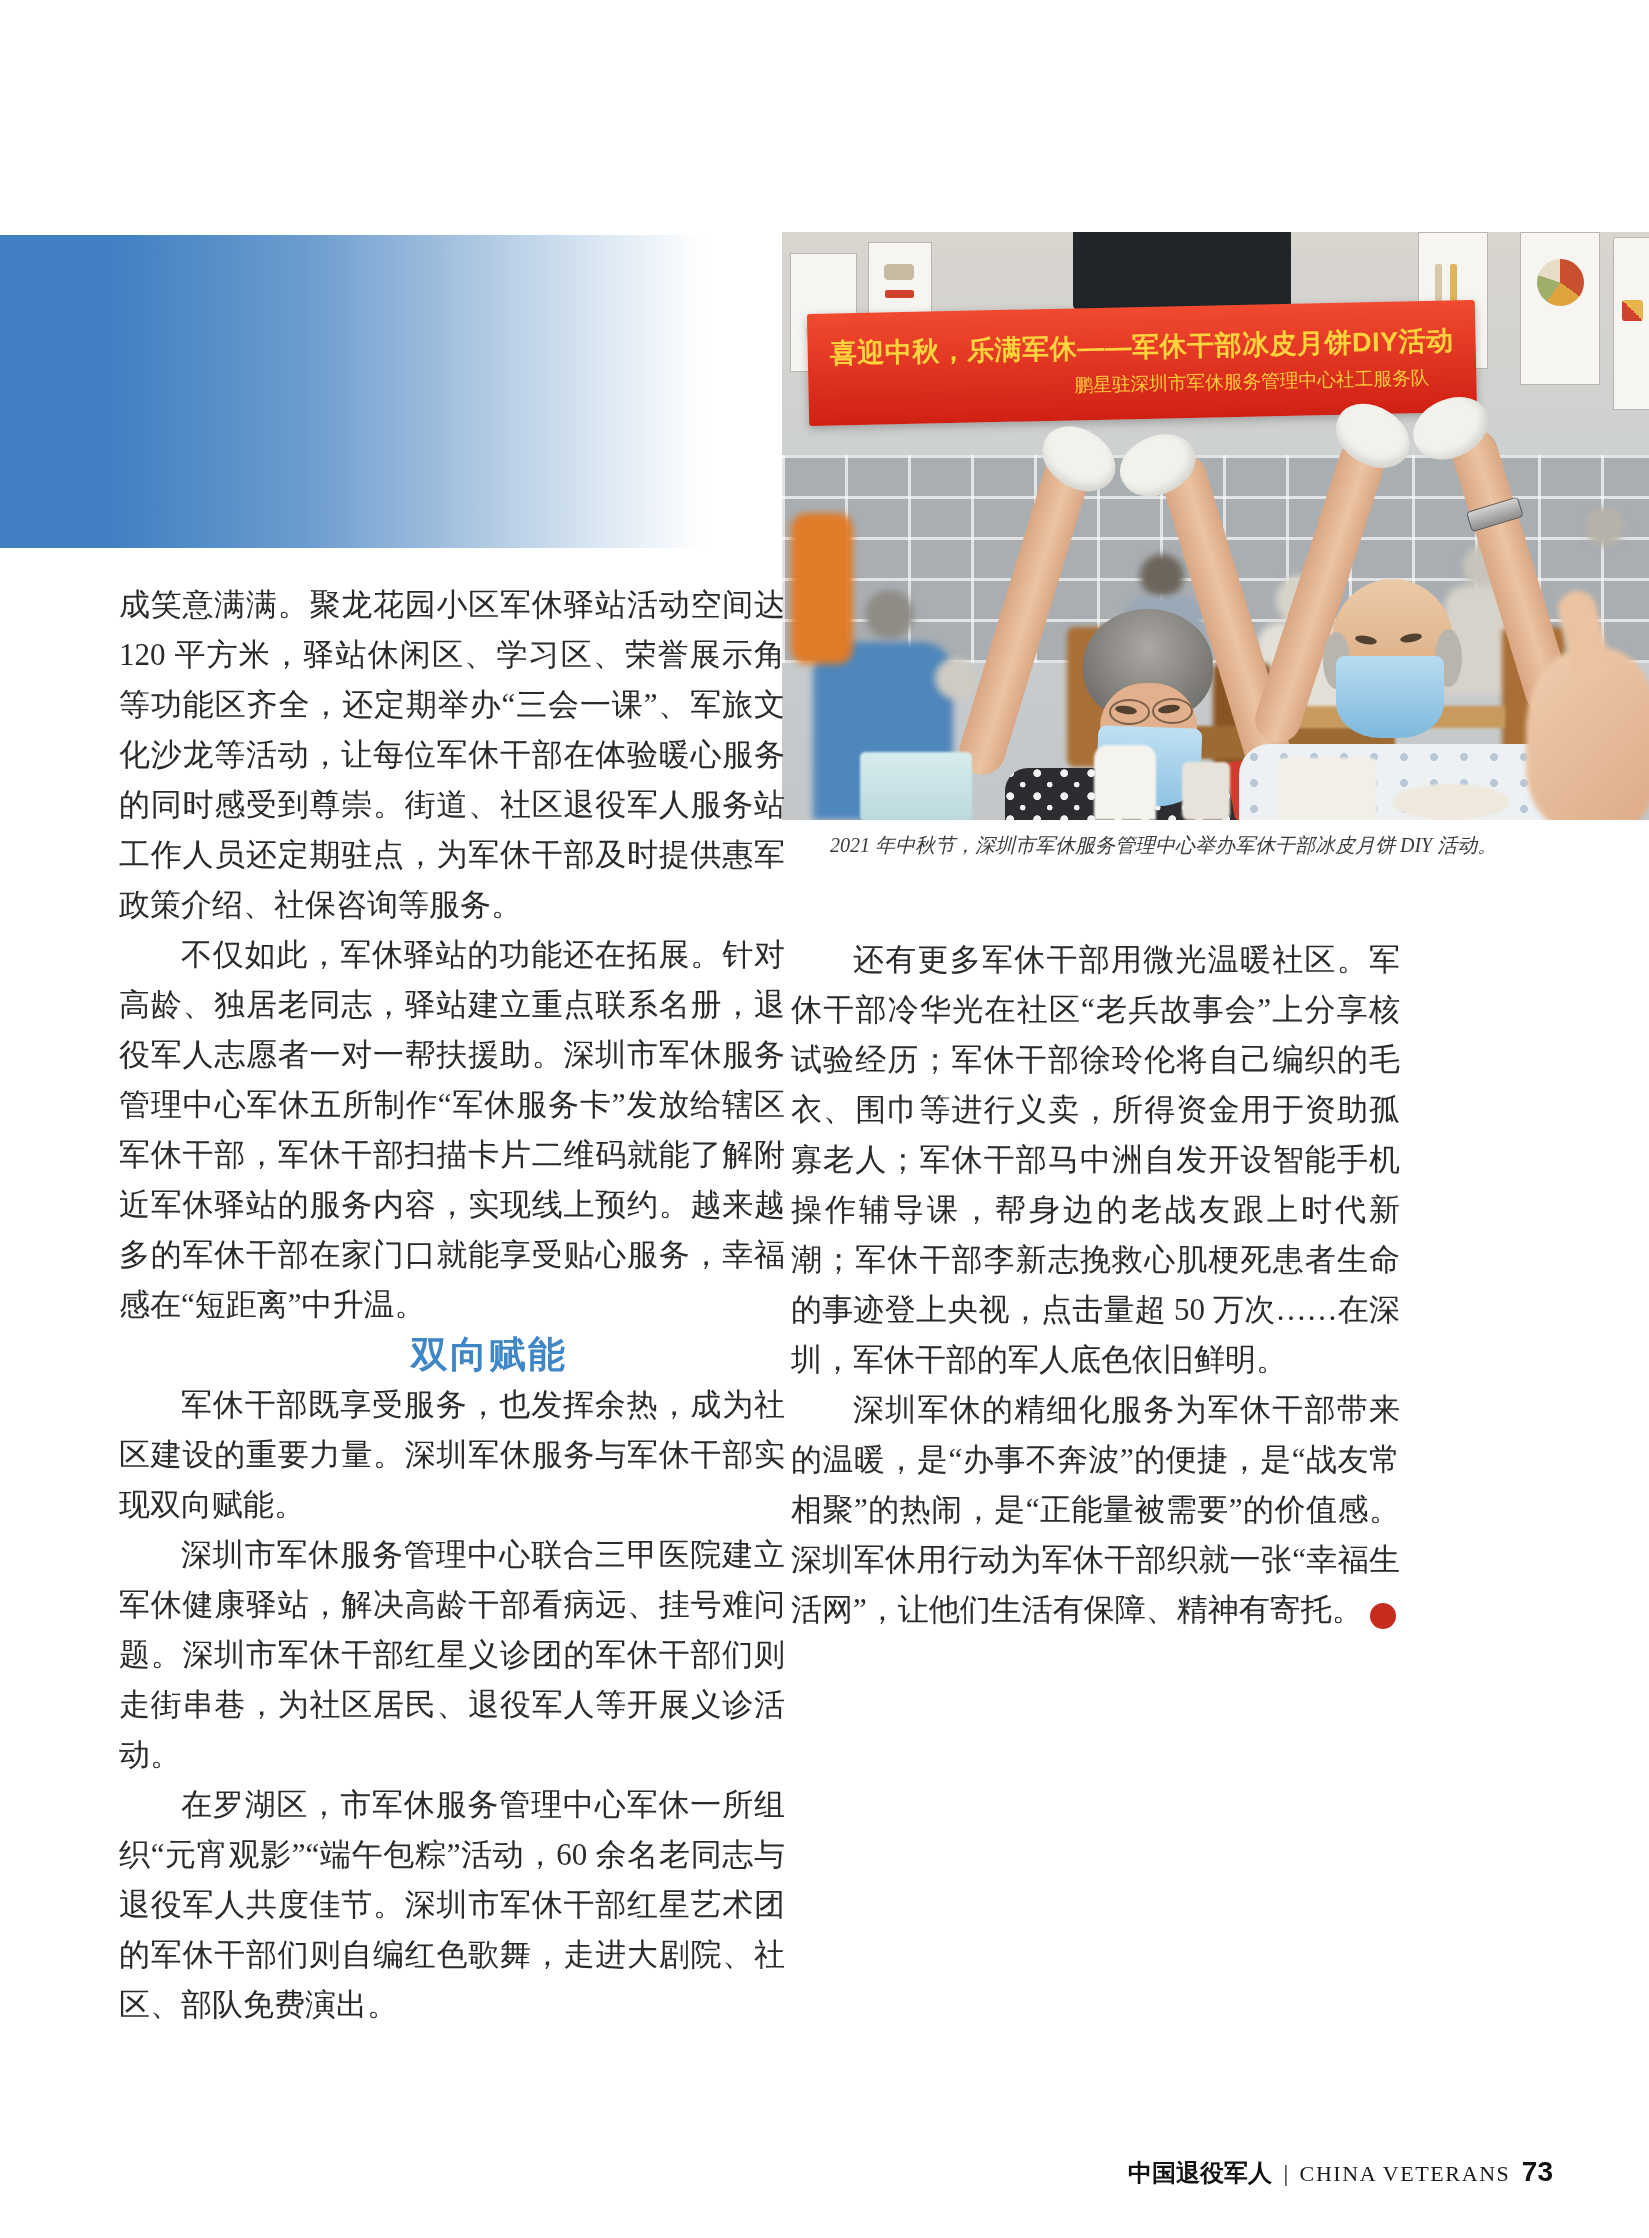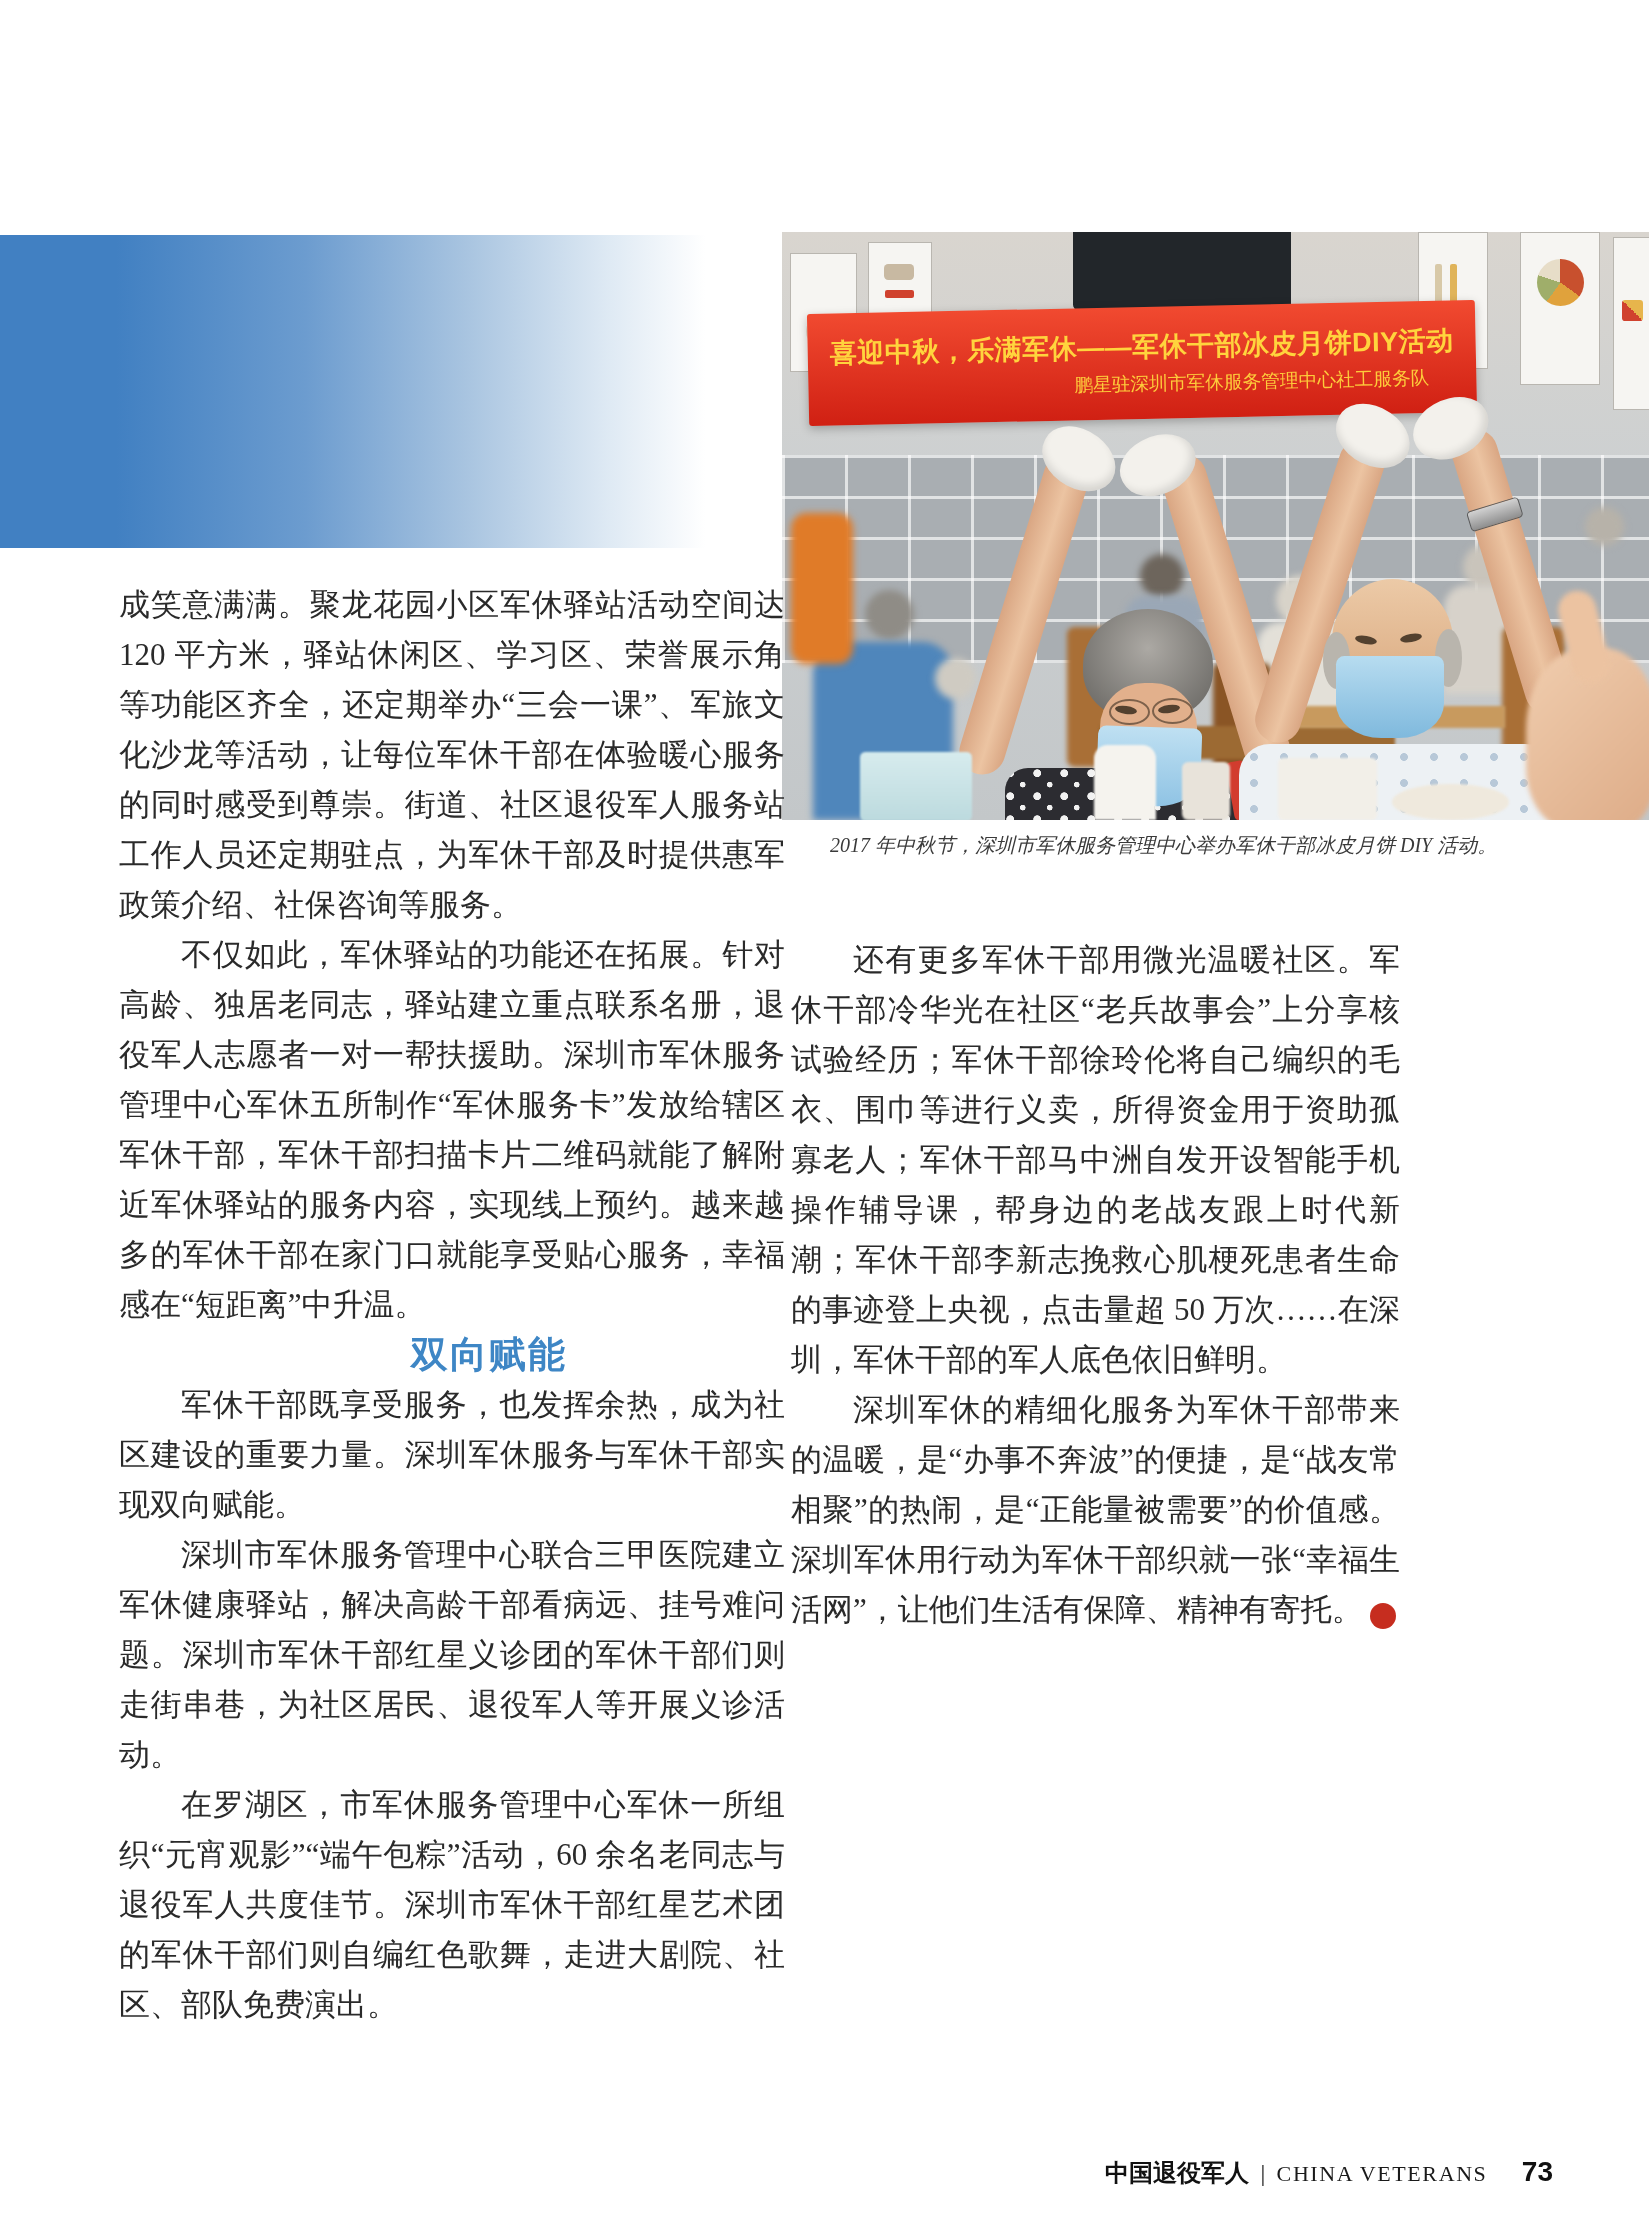--- a/index.html
+++ b/index.html
@@ -53,21 +53,21 @@
   .endmark{display:inline-block;width:26px;height:26px;border-radius:50%;background:#c62d1f;
     color:#ffffff;font-weight:bold;font-size:20px;line-height:26px;text-align:center;
     vertical-align:-3.1px;margin-left:7.3px;font-family:"Liberation Serif","DejaVu Serif",serif;}
 
   
   .footer{position:absolute;left:1039px;top:2156px;width:514px;display:flex;align-items:baseline;
     justify-content:flex-end;gap:11.4px;}
   .footer .cn{font-family:"Liberation Sans","DejaVu Sans",sans-serif;font-weight:bold;font-size:24px;color:#111;}
   .footer .divider{font-size:24px;color:#111;font-weight:normal;}
   .footer .en{font-size:22px;letter-spacing:1.6px;color:#1a1a1a;}
-  .footer .pagenum{font-family:"Liberation Sans","DejaVu Sans",sans-serif;font-weight:bold;font-size:28px;color:#111;margin-left:23px;}
+  .footer .pagenum{font-family:"Liberation Sans","DejaVu Sans",sans-serif;font-weight:bold;font-size:28px;color:#111;}
 </style>
 </head>
 <body>
 
 <div class="page">
 
   <div class="blue-bar"></div>
 
   <div class="photo">
 
@@ -148,21 +148,21 @@
     <div class="blur2" style="left:78px;top:520px;width:112px;height:69px;background:linear-gradient(#d7ecee,#bcdade);border-radius:5.2px;"></div>
     <div class="blur2" style="left:312px;top:513px;width:62px;height:75px;background:#f5f3ee;border-radius:13.5px 13.5px 0 0;"></div>
     <div class="blur2" style="left:400px;top:530px;width:48px;height:58px;background:#e8e3da;border-radius:6.2px;"></div>
     <div class="blur2" style="left:496px;top:526px;width:99px;height:62px;background:#f2efe8;border-radius:5.2px;"></div>
     <div class="blur2" style="left:610px;top:552px;width:117px;height:36px;background:#efe9dd;border-radius:50%;"></div>
 
     <div class="blur5" style="left:744px;top:416px;width:130px;height:182px;background:linear-gradient(135deg,#f0cdae,#ddab87);border-radius:45% 40% 30% 35%;"></div>
     <div class="blur5" style="left:783px;top:358px;width:38px;height:94px;background:#ecc3a1;border-radius:21px;transform:rotate(-14deg);"></div>
   </div>
 
-  <div class="caption">2017 年中秋节，深圳市军休服务管理中心举办军休干部冰皮月饼 DIY 活动。</div>
+  <div class="caption">2021 年中秋节，深圳市军休服务管理中心举办军休干部冰皮月饼 DIY 活动。</div>
 
   <div class="col col-left">
     <p class="noindent">成笑意满满。聚龙花园小区军休驿站活动空间达 120 平方米，驿站休闲区、学习区、荣誉展示角等功能区齐全，还定期举办“三会一课”、军旅文化沙龙等活动，让每位军休干部在体验暖心服务的同时感受到尊崇。街道、社区退役军人服务站工作人员还定期驻点，为军休干部及时提供惠军政策介绍、社保咨询等服务。</p>
     <p>不仅如此，军休驿站的功能还在拓展。针对高龄、独居老同志，驿站建立重点联系名册，退役军人志愿者一对一帮扶援助。深圳市军休服务管理中心军休五所制作“军休服务卡”发放给辖区军休干部，军休干部扫描卡片二维码就能了解附近军休驿站的服务内容，实现线上预约。越来越多的军休干部在家门口就能享受贴心服务，幸福感在“短距离”中升温。</p>
     <p class="sec-heading">双向赋能</p>
     <p>军休干部既享受服务，也发挥余热，成为社区建设的重要力量。深圳军休服务与军休干部实现双向赋能。</p>
     <p>深圳市军休服务管理中心联合三甲医院建立军休健康驿站，解决高龄干部看病远、挂号难问题。深圳市军休干部红星义诊团的军休干部们则走街串巷，为社区居民、退役军人等开展义诊活动。</p>
     <p>在罗湖区，市军休服务管理中心军休一所组织“元宵观影”“端午包粽”活动，60 余名老同志与退役军人共度佳节。深圳市军休干部红星艺术团的军休干部们则自编红色歌舞，走进大剧院、社区、部队免费演出。</p>
   </div>
 

